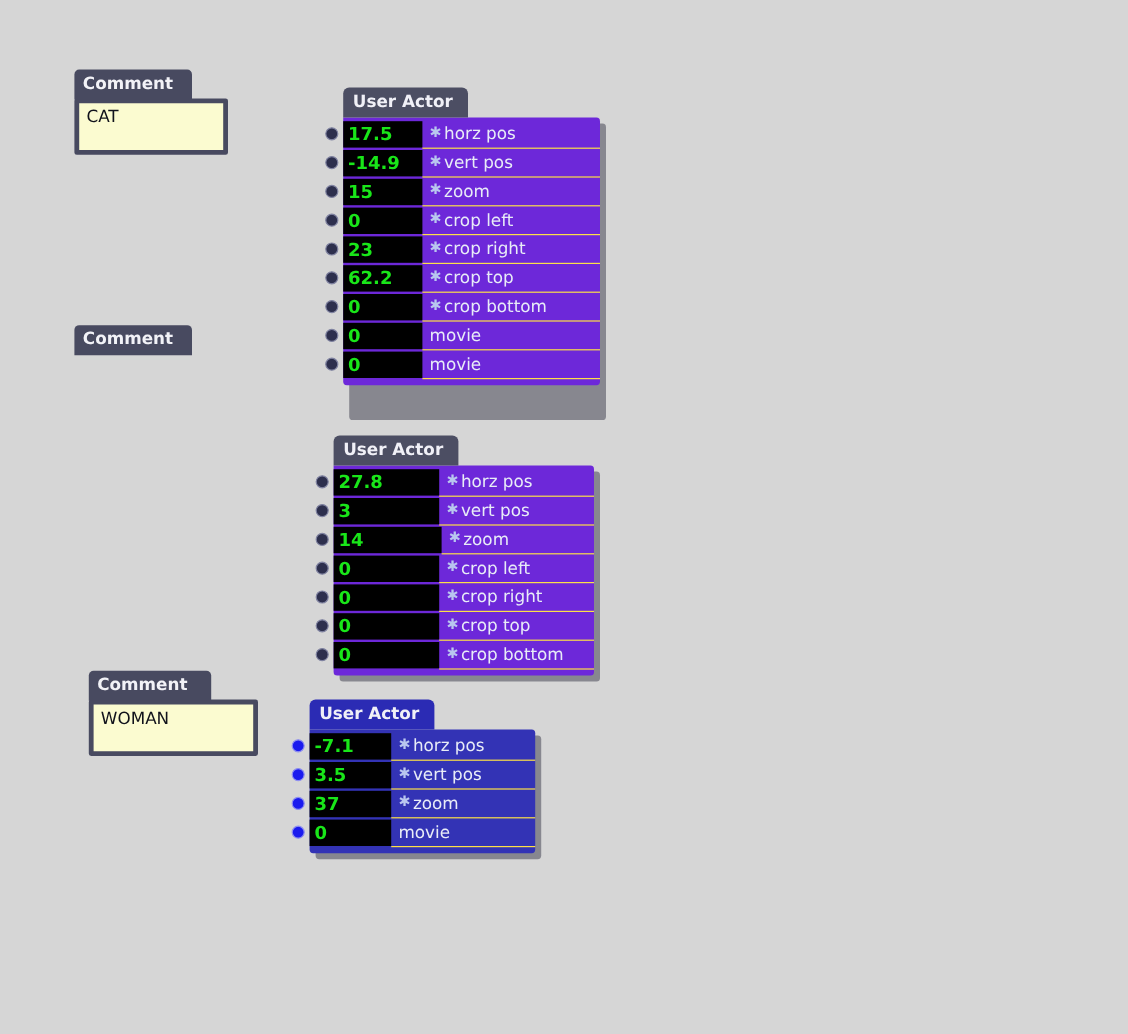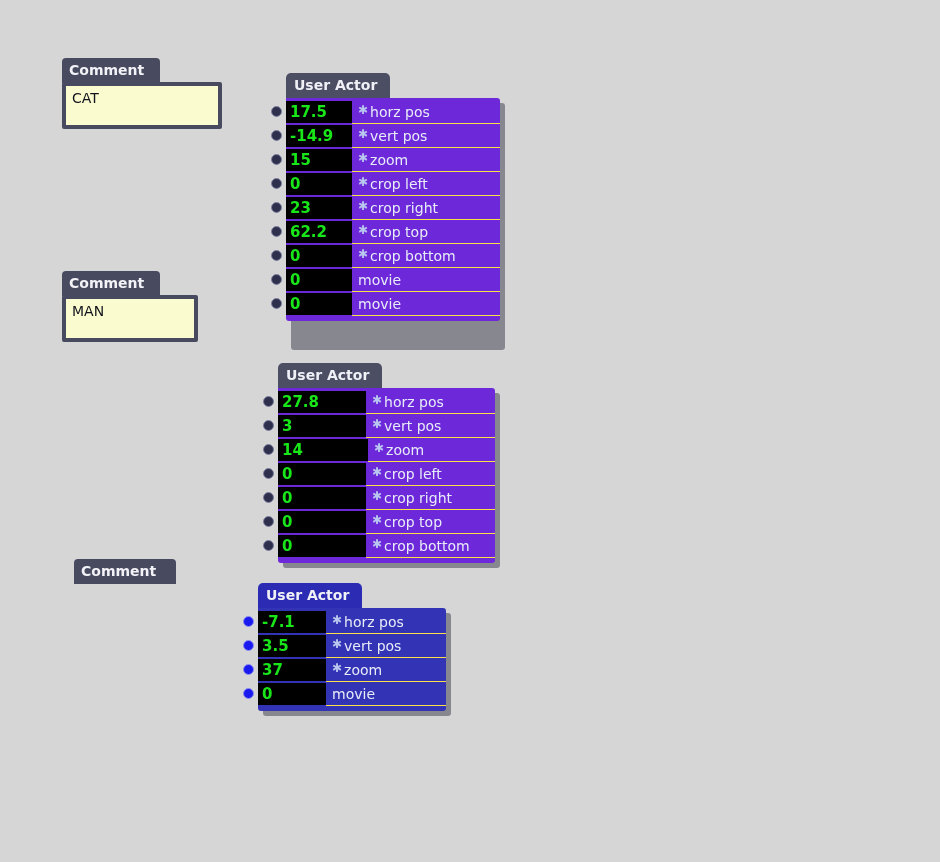--- a/index.html
+++ b/index.html
@@ -154,27 +154,27 @@
     vertical-align: top;
     line-height: 18px;
     margin-right: 2px;
   }
   .param-name { }
 </style>
 </head>
 <body>
 
 <div id="canvas">
-    <div class="node comment-node" style="left: 46px; top: 58px;"><div class="comment-titlebar" style="width: 98px;">Comment</div><div class="comment-body" style="width: 160px; height: 47px;">
+    <div class="node comment-node" style="left: 46px; top: 58px;"><div class="comment-titlebar" style="width: 98px;">Comment</div><div class="comment-body" style="width: 128px; height: 47px;">
         <span class="comment-text">CAT</span>
       </div></div>
-    <div class="node comment-node" style="left: 46px; top: 271px;"><div class="comment-titlebar" style="width: 98px;">Comment</div><div class="comment-body" style="width: 136px; height: 47px;">
-        <span class="comment-text">MAN</span>
-      </div></div>
-    <div class="node comment-node" style="left: 58px; top: 559px;"><div class="comment-titlebar" style="width: 102px;">Comment</div></div>
+    <div class="node comment-node" style="left: 46px; top: 271px;"><div class="comment-titlebar" style="width: 98px;">Comment</div></div>
+    <div class="node comment-node" style="left: 58px; top: 559px;"><div class="comment-titlebar" style="width: 102px;">Comment</div><div class="comment-body" style="width: 141px; height: 47px;">
+        <span class="comment-text">WOMAN</span>
+      </div></div>
     <div class="node actor-node actor--plain" style="left: 270px; top: 73px; width: 214px;"><div class="actor-titlebar" style="width: 104px;">User Actor</div><div style="position: relative;">
         <div class="actor-shadow" style="left: 5px; top: 5px; width: 214px; height: 247px;"></div>
         <div class="actor-body" style="width: 214px;">
           <div class="param-row">
             <span class="port-dot"></span>
             <div class="param-value" style="width: 66px;">17.5</div>
             <div class="param-label"><span class="star">✱</span><span class="param-name">horz pos</span></div>
           </div>
           <div class="param-row">
             <span class="port-dot"></span>

